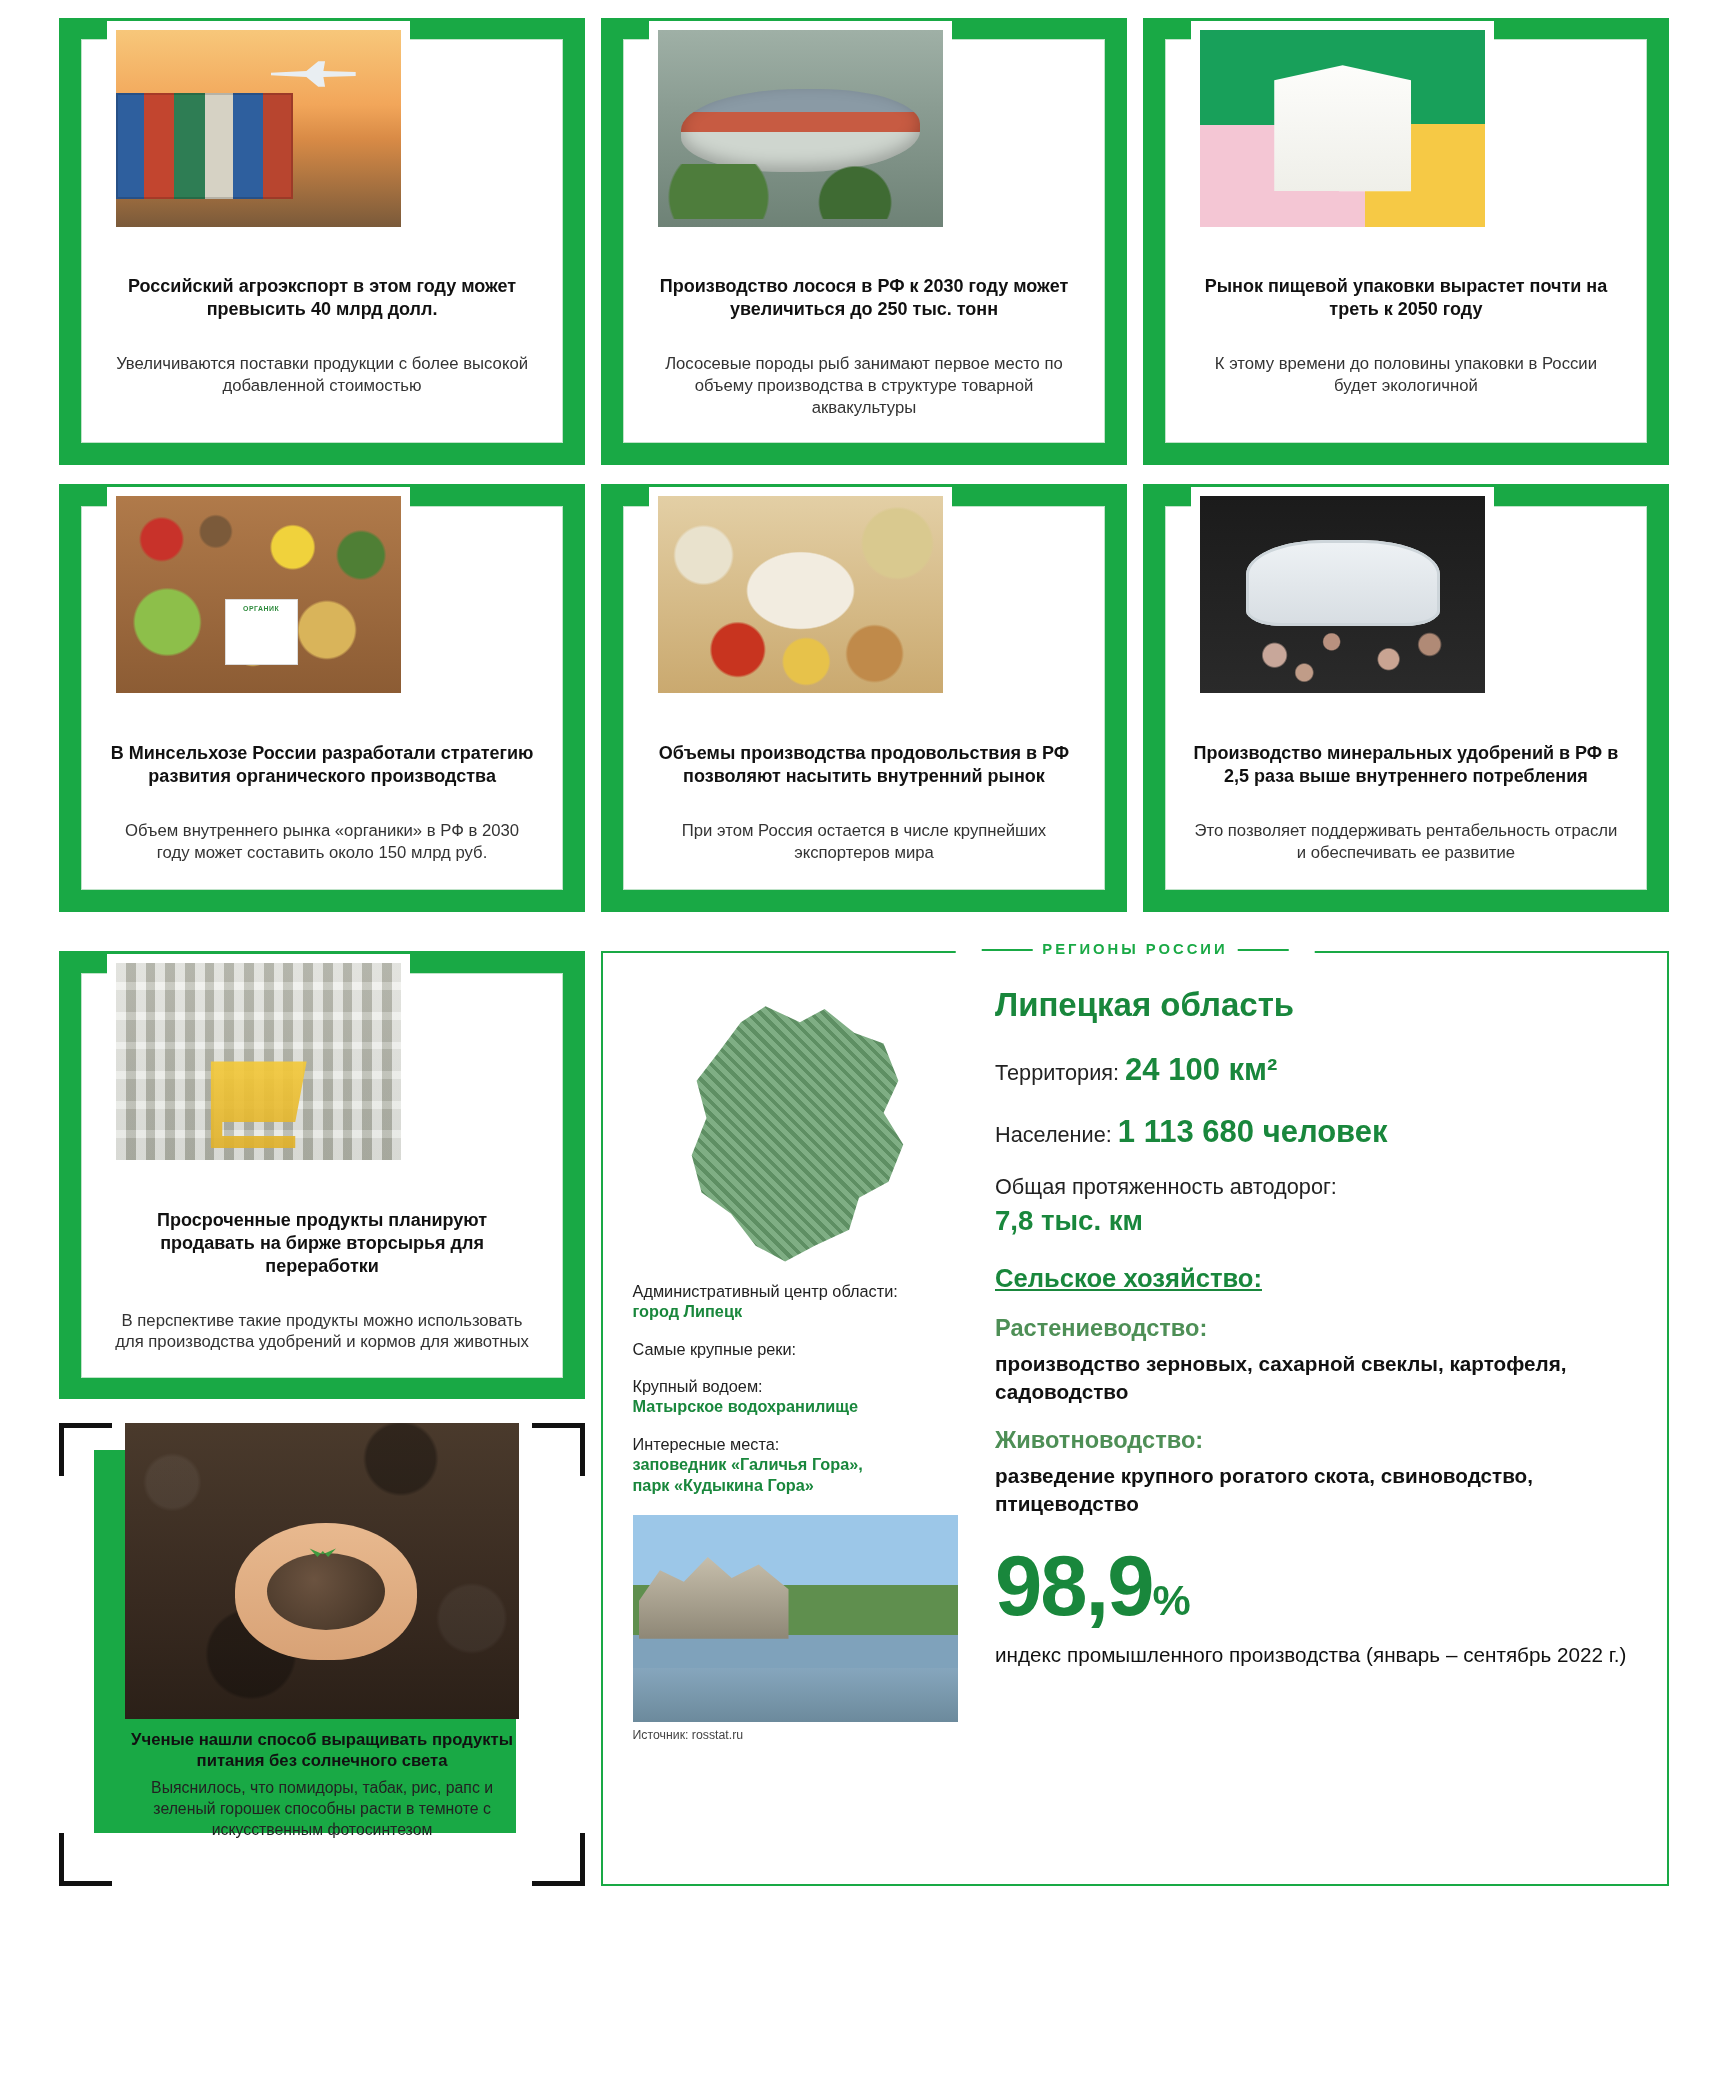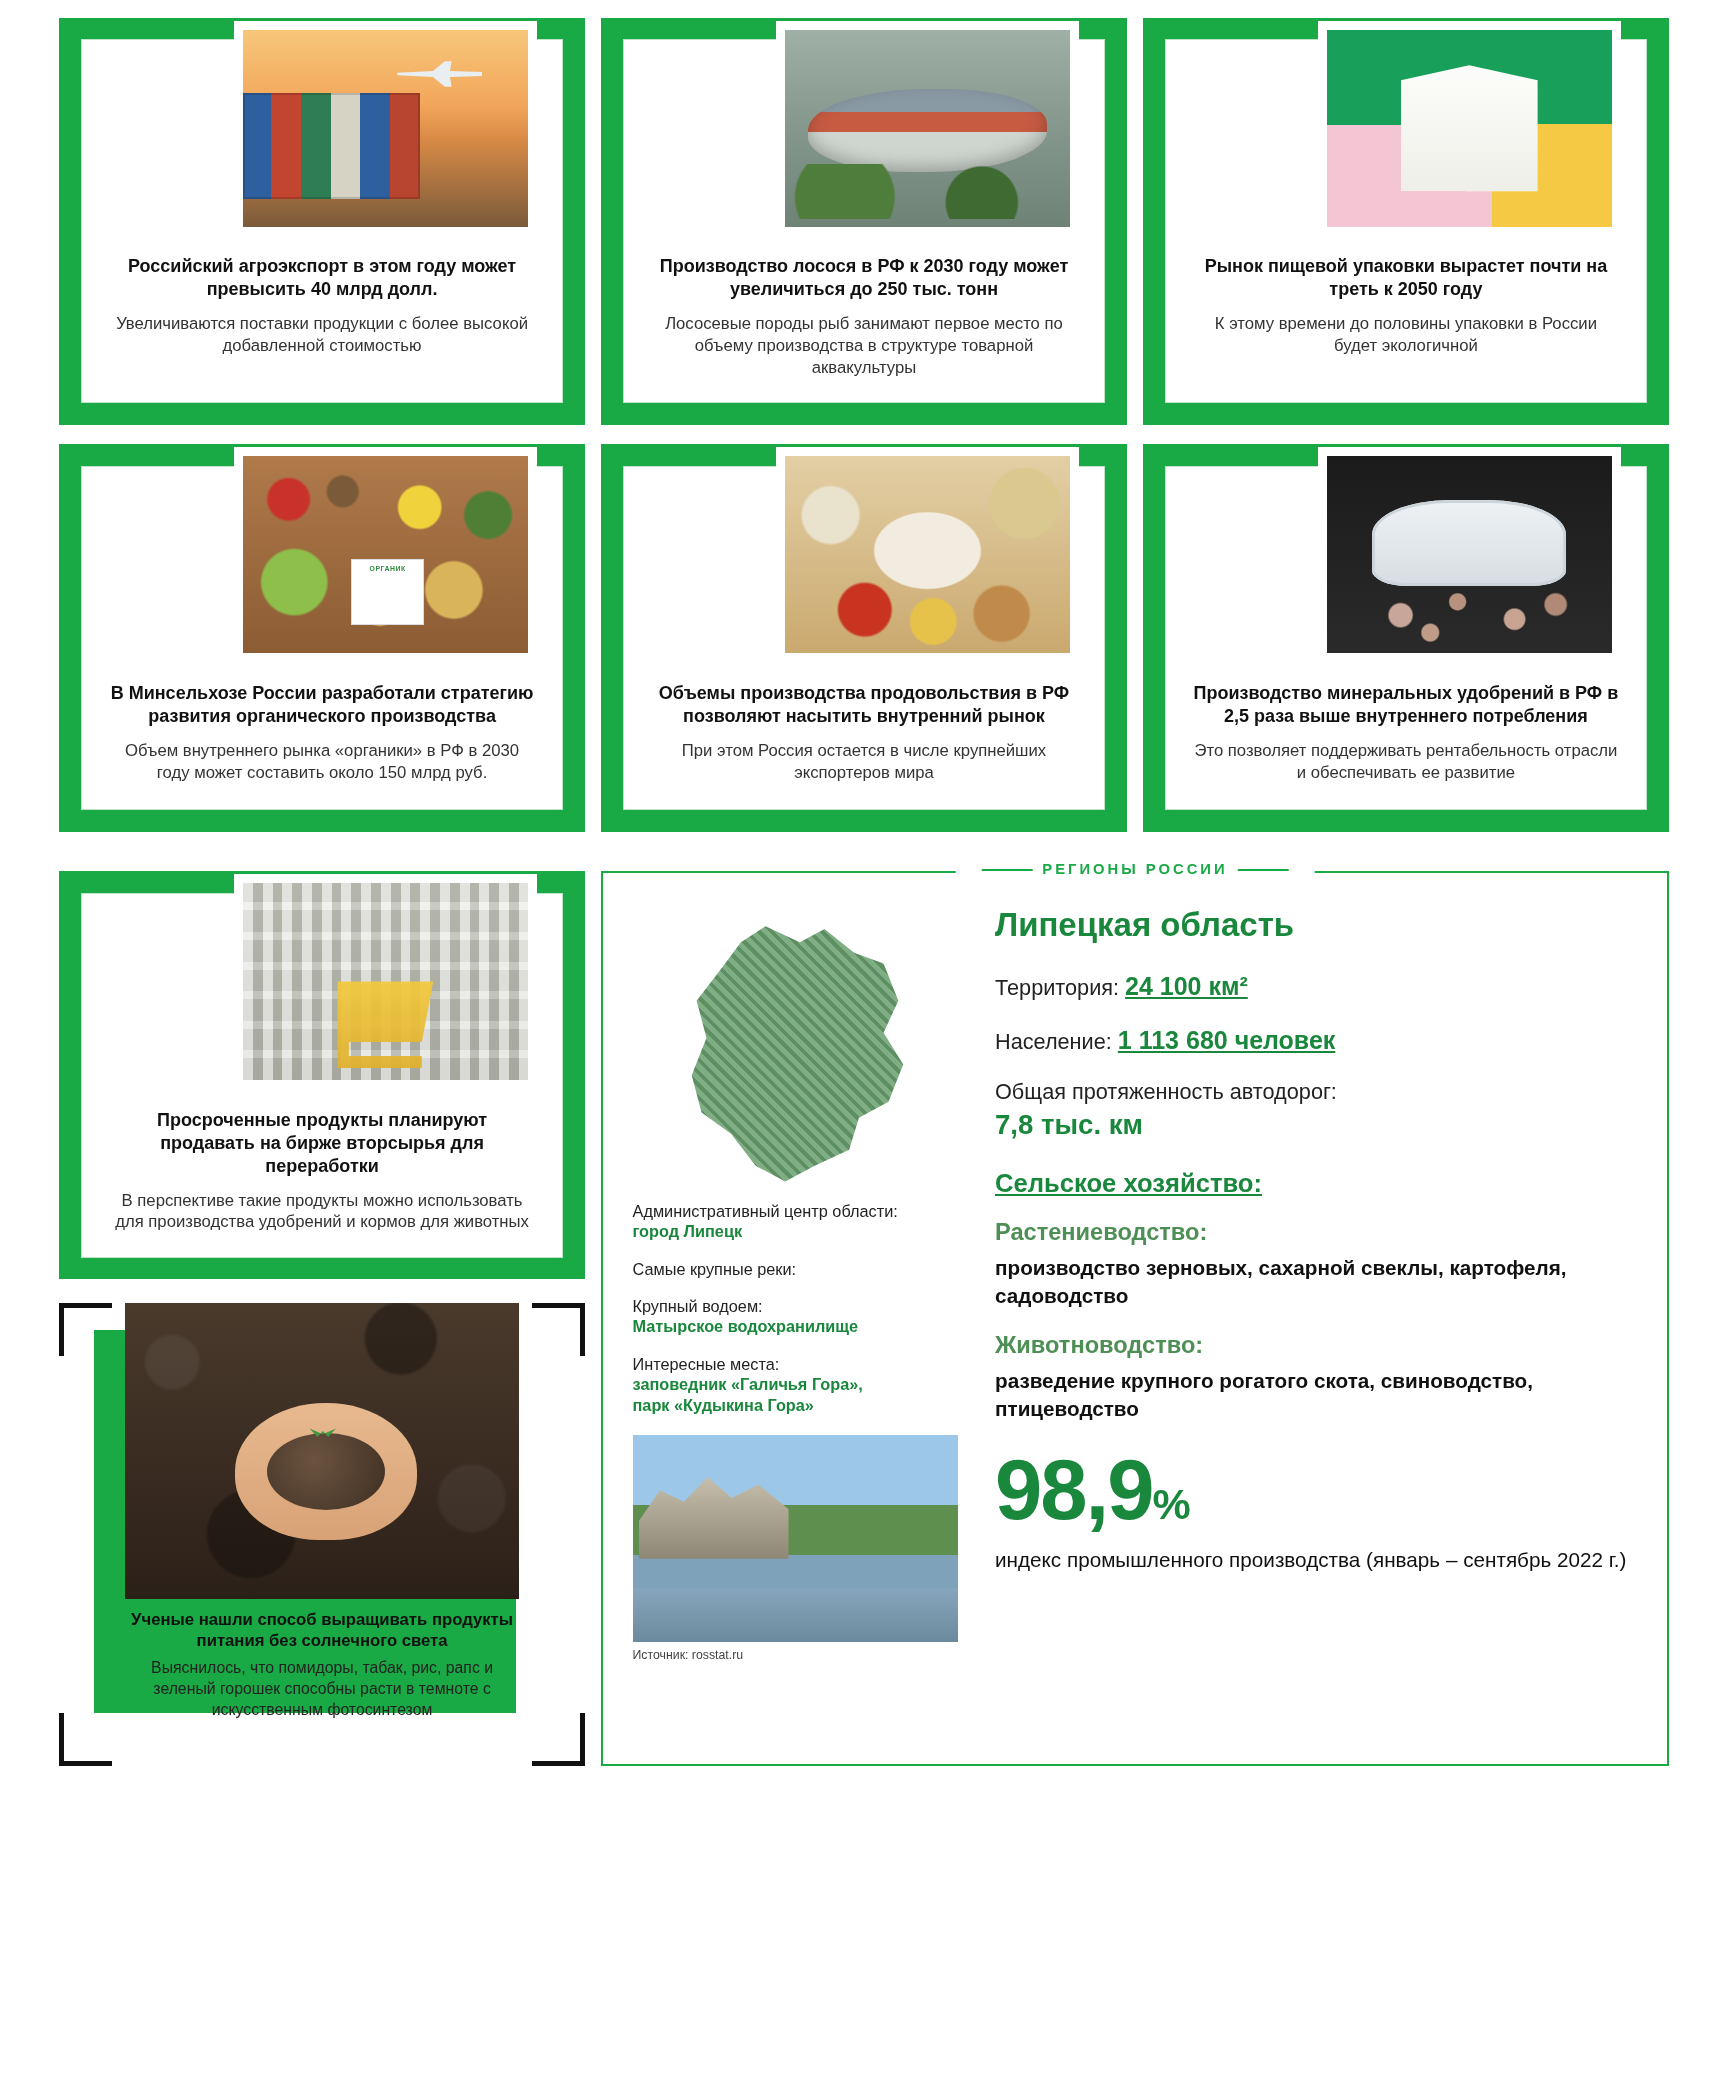--- a/index.html
+++ b/index.html
@@ -24,21 +24,22 @@
     padding: 21.7px;
     position: relative;
   }
   .card-inner {
     background: #ffffff;
     border: 1px solid #bfe3c8;
     padding: 0 25.6px 23.6px 25.6px;
     height: 100%;
     display: flex;
     flex-direction: column;
-    align-items: flex-end;
+    align-items: flex-start;
+    gap: 20px;
   }
   .card-photo {
     width: 303px;
     height: 215px;
     margin-top: -19.7px;
     border: 9.9px solid #ffffff;
     background-size: cover;
     background-position: center;
     position: relative;
     overflow: hidden;
@@ -296,21 +297,21 @@
   }
   .reg-photo::after {
     content:"";
     position:absolute; left:0; bottom:0; width:100%; height:26%;
     background: linear-gradient(180deg,#86a6bd,#6c8a9c);
   }
   .reg-source { font-size:12.3px; color:#444; margin-top:5.9px; }
 
   .reg-title { font-size:33px; font-weight:bold; color:#19873c; margin-bottom:25.6px; }
   .stat { font-size:21.7px; color:#222; margin-bottom:21.7px; line-height:1.3; }
-  .stat b { font-size:25px; color:#19873c;text-decoration:underline; }
+  .stat b { font-size:31px; color:#19873c; }
   .stat .big { display:block; font-size:27.6px; font-weight:bold; color:#19873c; margin-top:1px; }
   .sect-h { font-size:25.6px; font-weight:bold; color:#19873c; margin: 25.6px 0 11.8px 0; text-decoration: underline; }
   .sect-h2 { font-size:23.6px; font-weight:bold; color:#4e8f56; margin: 21.7px 0 7.9px 0; }
   .sect-p { font-size:20.7px; font-weight:bold; color:#111; line-height:1.35; }
 
   .pct { margin-top: 27.6px; }
   .pct .num { font-size:85px; font-weight:bold; color:#19873c; line-height:.95; letter-spacing:-2px; }
   .pct .num span.sign { font-size:43px; }
   .pct .cap { font-size:20.7px; color:#111; line-height:1.3; margin-top:16px; }
 </style>

